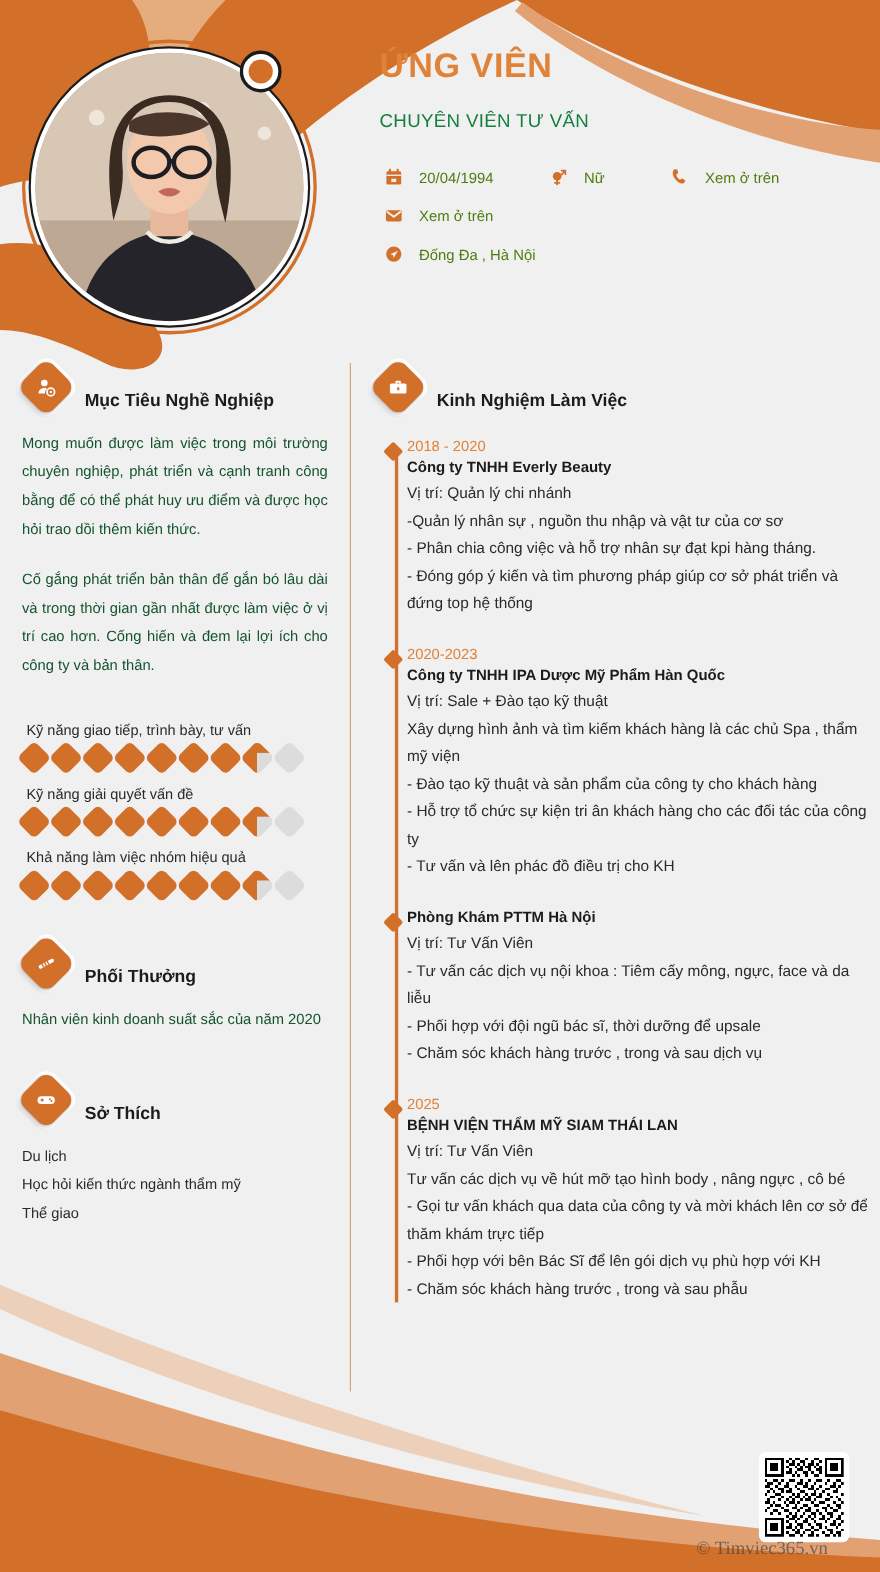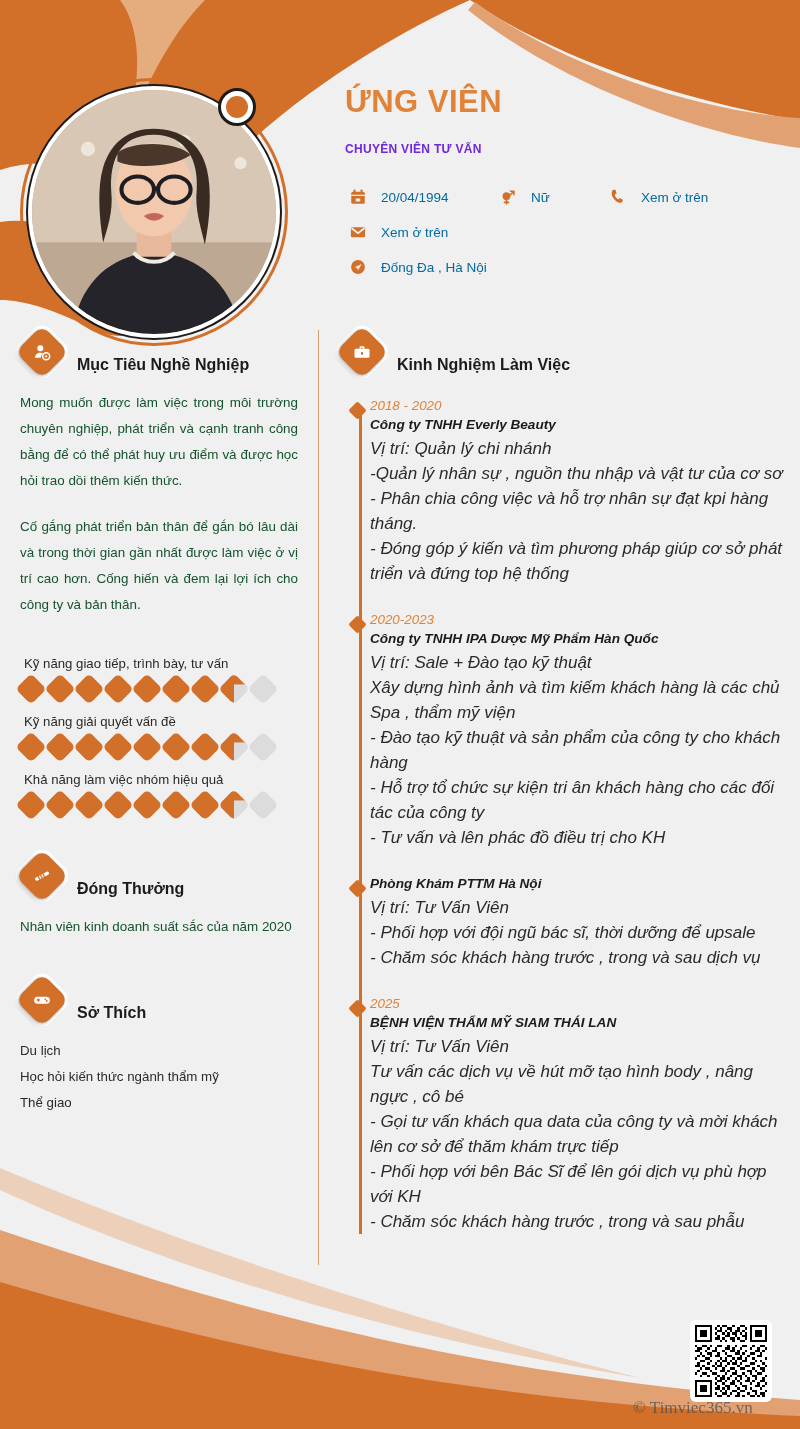--- a/index.html
+++ b/index.html
@@ -14,21 +14,21 @@
     width: 800px; height: 1429px;
     background: #f0f0f0;
     overflow: hidden;
   }
 
   
   .deco { position: absolute; inset: 0; pointer-events: none; }
   .deco svg { display: block; width: 800px; height: 1429px; }
 
   
-  .header { position: absolute; left: 0; top: 0; width: 640px; height: 320px; margin-top: 42px; }
+  .header { position: absolute; left: 0; top: 0; width: 640px; height: 320px; }
 
   .photo-wrap {
     position: absolute; left: 20px; top: 36px;
     width: 268px; height: 268px;
   }
   .photo-ring-outer {
     position: absolute; inset: 0;
     border-radius: 50%;
     border: 3px solid #d2702a;
   }
@@ -53,29 +53,29 @@
     width: 22px; height: 22px; border-radius: 50%; background: #d2702a; display: block;
   }
 
   .head-text { position: absolute; left: 345px; top: 42px; width: 430px; }
   .cand-name {
     font-size: 31px; font-weight: bold; color: #e08338;
     letter-spacing: 0.5px; line-height: 1.15;
   }
   .cand-title {
     margin-top: 22px;
-    font-size: 12px; font-weight: bold; color: #6d28d9; letter-spacing: 0.3px;
+    font-size: 17px; font-weight: normal; color: #15803d; letter-spacing: 0.3px;
   }
 
   .contact-rows { margin-top: 24px; }
   .c-row { display: flex; align-items: center; min-height: 35px; }
   .c-item { display: flex; align-items: center; }
   .c-ico { width: 26px; flex: 0 0 26px; display: flex; align-items: center; justify-content: center; color: #d2702a; }
   .c-ico svg { display: block; }
-  .c-txt { font-size: 13.5px; color: #0369a1; margin-left: 10px; white-space: nowrap; }
+  .c-txt { font-size: 13.5px; color: #4d7c0f; margin-left: 10px; white-space: nowrap; }
 
   
   .col-divider {
     position: absolute; left: 318px; top: 330px;
     width: 1px; height: 935px; background: #d2a070;
   }
 
   
   .left-col { position: absolute; left: 0; top: 330px; width: 318px; padding: 0 20px; }
   .right-col { position: absolute; left: 340px; top: 330px; width: 450px; }
@@ -128,34 +128,34 @@
   }
   .dia.half { background: #dcdcdc; }
   .dia.half i {
     position: absolute; inset: 0;
     background: linear-gradient(to bottom right, #d2702a 0 50%, #dcdcdc 50% 100%);
   }
 
   .list-line { font-size: 13.3px; color: #2a2a2a; line-height: 26px; }
 
   
-  .timeline { position: relative; padding-left: 30px; margin-top: 24px; font-style: italic; }
+  .timeline { position: relative; padding-left: 30px; margin-top: 24px; }
   .tl-line {
     position: absolute; left: 19px; top: 8px; bottom: 0;
     width: 3px; background: #d2702a;
   }
   .tl-item { position: relative; margin-bottom: 26px; }
   .tl-node {
     position: absolute; left: -19px; top: 6px;
     width: 13px; height: 13px; background: #d2702a;
     border-radius: 2px; transform: rotate(45deg);
   }
   .tl-period { font-size: 13.4px; color: #e08338; margin-bottom: 4px; }
   .tl-company { font-size: 13.6px; font-weight: bold; color: #1b1b1b; margin-bottom: 4px; }
-  .tl-line-txt { font-size: 17px; color: #2a2a2a; line-height: 25px; }
+  .tl-line-txt { font-size: 14px; color: #2a2a2a; line-height: 25px; }
 
   
   .qr {
     position: absolute; left: 690px; top: 1320px;
     width: 82px; height: 82px; background: #fff; border-radius: 6px;
     padding: 5px;
   }
   .qr svg { display: block; width: 100%; height: 100%; }
   .watermark {
     position: absolute; left: 633px; top: 1398px;
@@ -388,21 +388,21 @@
             <span class="bg"></span>
           <span class="glyph">
             <svg width="20" height="20" viewBox="0 0 24 24" fill="#fff">
               <rect x="2.8" y="10.2" width="18.4" height="4" rx="2" transform="rotate(-28 12 12)"></rect>
               <rect x="7" y="9.4" width="1.6" height="5.2" transform="rotate(-28 12 12)" fill="#d2702a"></rect>
               <rect x="10.2" y="9.4" width="1.6" height="5.2" transform="rotate(-28 12 12)" fill="#d2702a"></rect>
               <rect x="13.4" y="9.4" width="1.6" height="5.2" transform="rotate(-28 12 12)" fill="#d2702a"></rect>
             </svg>
           </span>
         </span>
-        <span class="sec-title">Đóng Thưởng</span>
+        <span class="sec-title">Phối Thưởng</span>
       </div>
       <div class="body-txt">Nhân viên kinh doanh suất sắc của năm 2020</div>
     </div>
 
     <div class="block">
       <div class="sec-head">
         <span class="badge-ico">
           <span class="ring"></span>
             <span class="bg"></span>
           <span class="glyph">
@@ -462,20 +462,21 @@
         <div class="tl-line-txt">Xây dựng hình ảnh và tìm kiếm khách hàng là các chủ Spa , thẩm mỹ viện</div>
         <div class="tl-line-txt">- Đào tạo kỹ thuật và sản phẩm của công ty cho khách hàng</div>
         <div class="tl-line-txt">- Hỗ trợ tổ chức sự kiện tri ân khách hàng cho các đối tác của công ty</div>
         <div class="tl-line-txt">- Tư vấn và lên phác đồ điều trị cho KH</div>
       </div>
 
       <div class="tl-item">
         <span class="tl-node"></span>
         <div class="tl-company">Phòng Khám PTTM Hà Nội</div>
         <div class="tl-line-txt">Vị trí: Tư Vấn Viên</div>
+        <div class="tl-line-txt">- Tư vấn các dịch vụ nội khoa : Tiêm cấy mông, ngực, face và da liễu</div>
         <div class="tl-line-txt">- Phối hợp với đội ngũ bác sĩ, thời dưỡng để upsale</div>
         <div class="tl-line-txt">- Chăm sóc khách hàng trước , trong và sau dịch vụ</div>
       </div>
 
       <div class="tl-item">
         <span class="tl-node"></span>
         <div class="tl-period">2025</div>
         <div class="tl-company">BỆNH VIỆN THẨM MỸ SIAM THÁI LAN</div>
         <div class="tl-line-txt">Vị trí: Tư Vấn Viên</div>
         <div class="tl-line-txt">Tư vấn các dịch vụ về hút mỡ tạo hình body , nâng ngực , cô bé</div>

